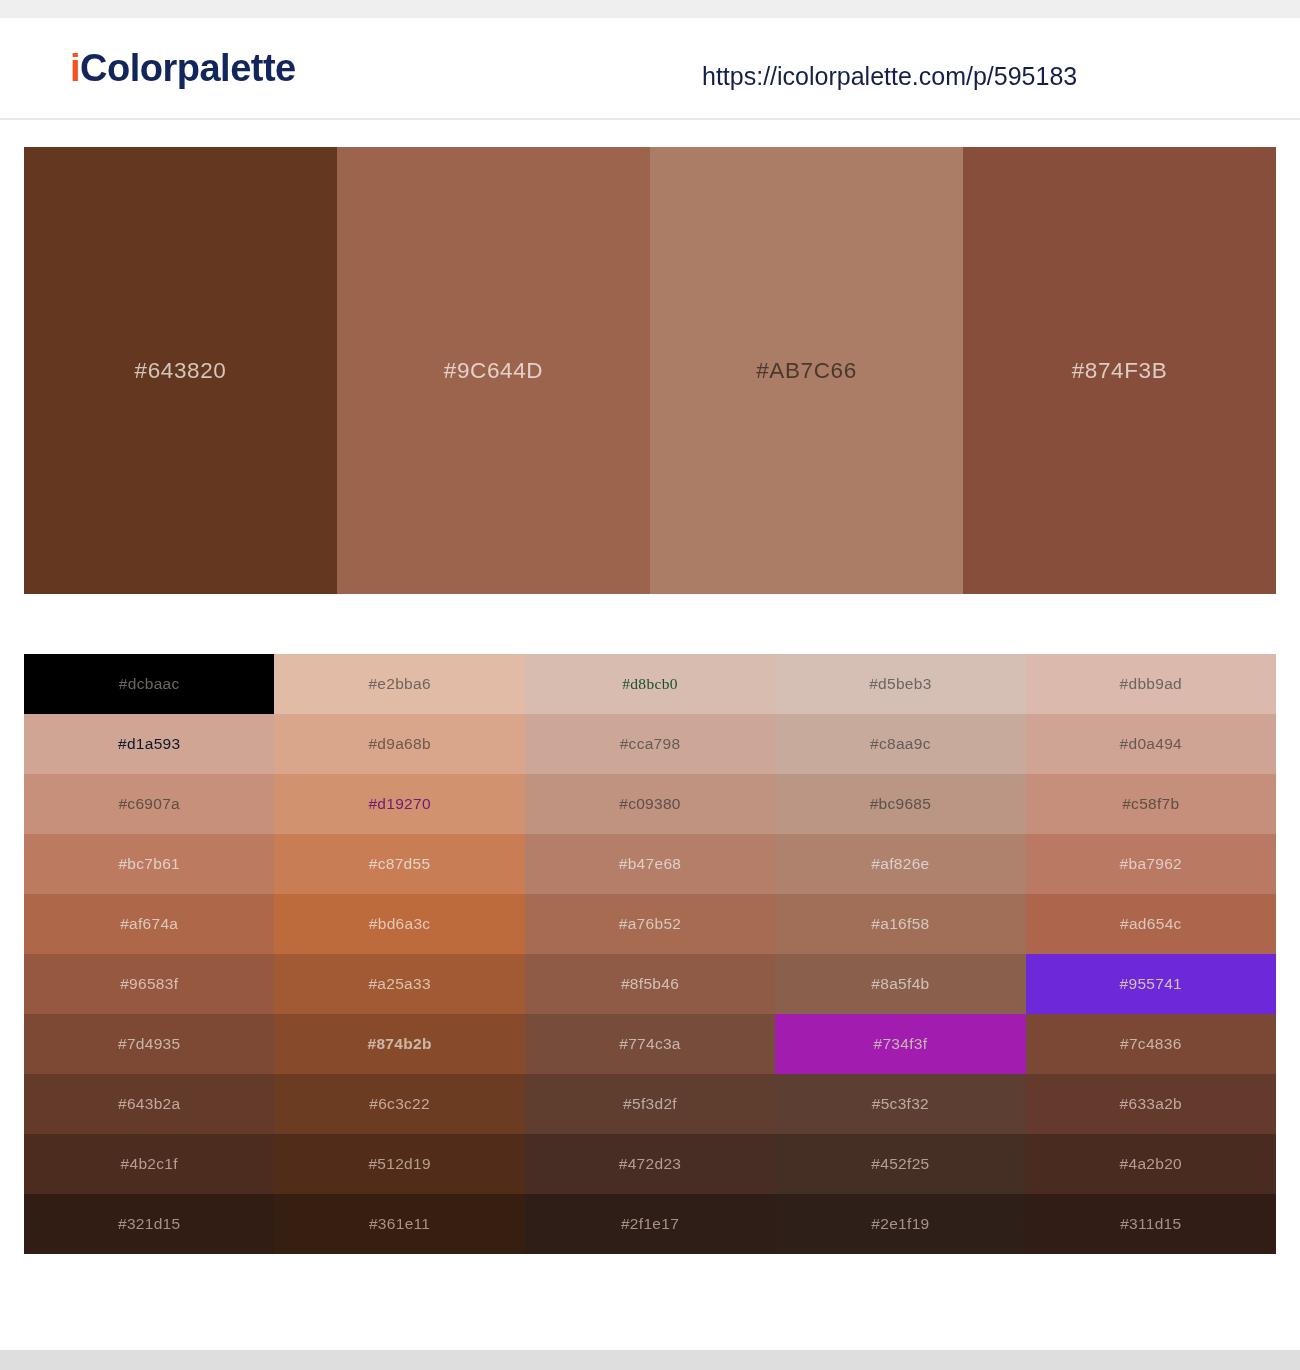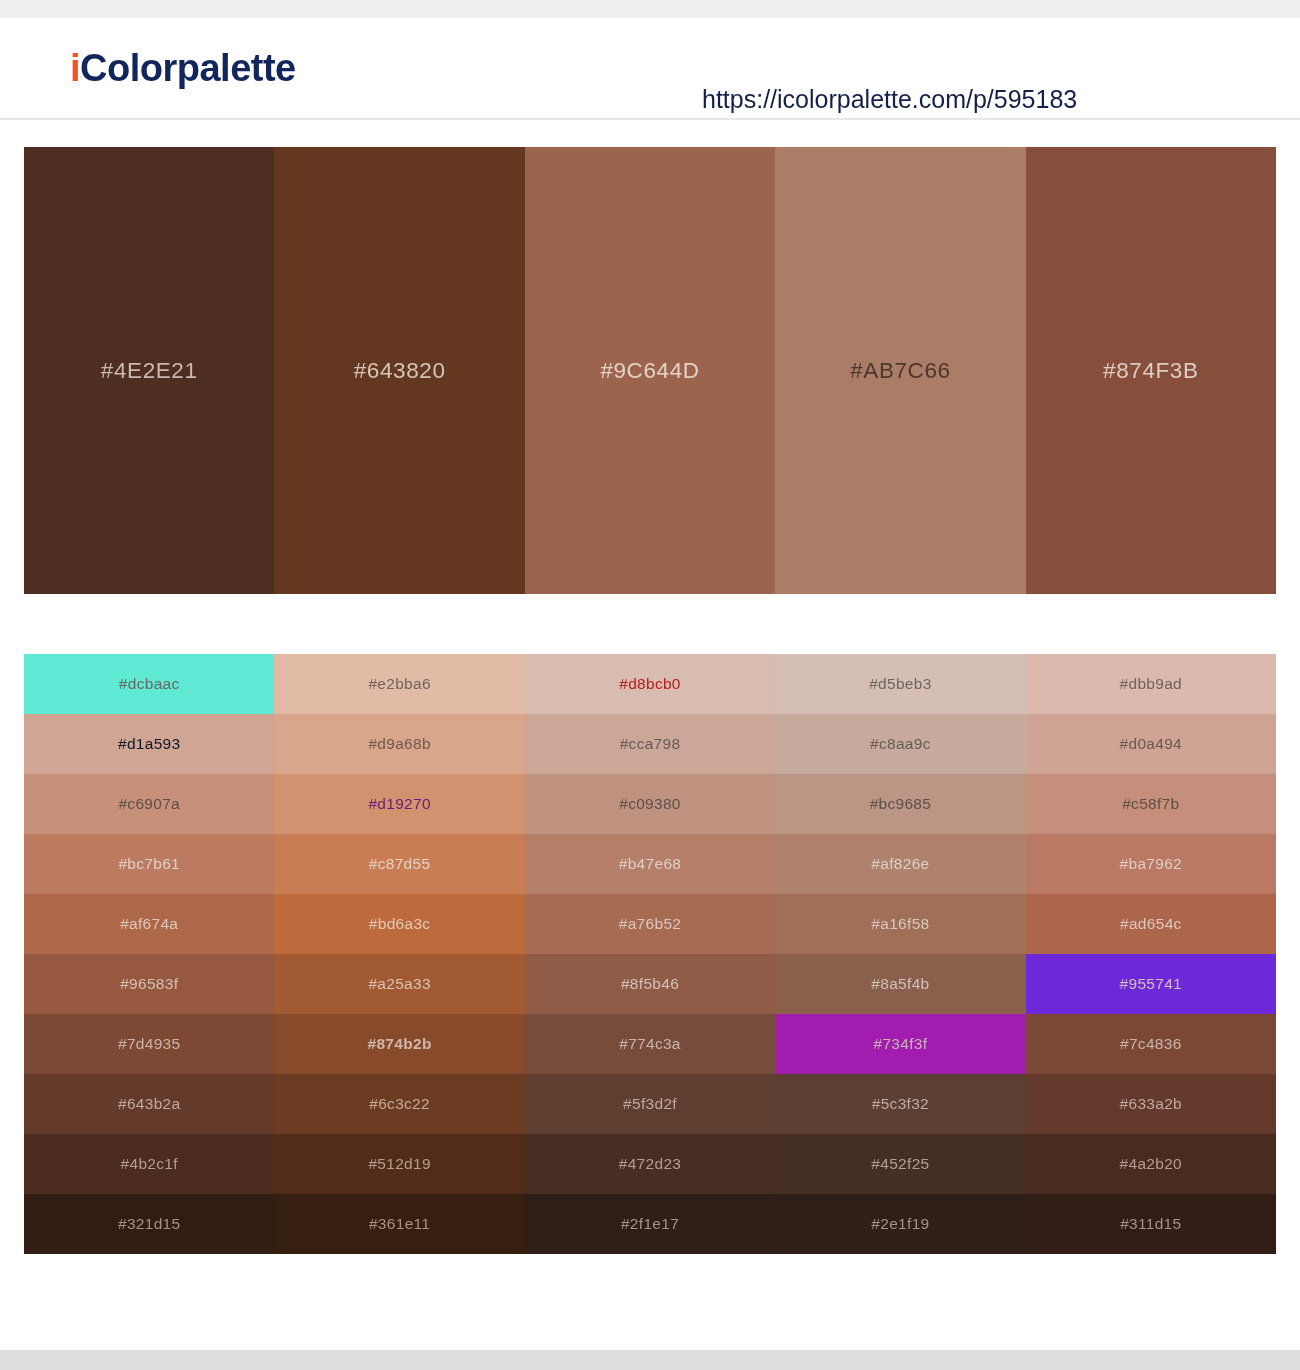--- a/index.html
+++ b/index.html
@@ -38,21 +38,21 @@
     font-weight: bold;
     letter-spacing: -0.5px;
     line-height: 1;
     white-space: nowrap;
   }
   .brand .i { color: #f4531f; }
   .brand .rest { color: #12265c; }
   .page-url {
     position: absolute;
     left: 702px;
-    top: 67px;
+    top: 44px;
     font-size: 25px;
     color: #15204a;
     white-space: nowrap;
   }
 
   
   .palette-wrap {
     padding: 27px 24px 0 24px;
   }
   .palette {
@@ -118,49 +118,46 @@
 
 <div class="header">
   <div class="brand">
     <span class="i">i</span><span class="rest">Colorpalette</span>
   </div>
   <div class="page-url">https://icolorpalette.com/p/595183</div>
 </div>
 
 <div class="palette-wrap">
   <div class="palette">
-      <div class="swatch" style="background: rgb(78, 46, 33);">
-        <span class="swatch-label" style="color: rgb(201, 185, 177);">#4E2E21</span>
-      </div>
       <div class="swatch" style="background: rgb(100, 56, 32);">
         <span class="swatch-label" style="color: rgb(212, 196, 186);">#643820</span>
       </div>
       <div class="swatch" style="background: rgb(156, 100, 77);">
         <span class="swatch-label" style="color: rgb(227, 210, 201);">#9C644D</span>
       </div>
       <div class="swatch" style="background: rgb(171, 124, 102);">
         <span class="swatch-label" style="color: rgb(74, 56, 46);">#AB7C66</span>
       </div>
       <div class="swatch" style="background: rgb(135, 79, 59);">
         <span class="swatch-label" style="color: rgb(221, 205, 196);">#874F3B</span>
       </div>
     </div>
 </div>
 
 <div class="grid-wrap">
   <div class="grid">
       <div class="grid-row">
-        <div class="grid-cell" style="background: #5eead4;">
+        <div class="grid-cell" style="background: #000000;">
           <span style="color: rgb(110, 100, 96);">#dcbaac</span>
         </div>
         <div class="grid-cell" style="background: rgb(226, 187, 166);">
           <span style="color: rgb(112, 100, 92);">#e2bba6</span>
         </div>
         <div class="grid-cell" style="background: rgb(216, 188, 176);">
-          <span style="color: #b91c1c;">#d8bcb0</span>
+          <span style="color: #14532d; font-family: Liberation Serif, serif;">#d8bcb0</span>
         </div>
         <div class="grid-cell" style="background: rgb(213, 190, 179);">
           <span style="color: rgb(108, 101, 98);">#d5beb3</span>
         </div>
         <div class="grid-cell" style="background: rgb(219, 185, 173);">
           <span style="color: rgb(110, 99, 96);">#dbb9ad</span>
         </div>
       </div>
       <div class="grid-row">
         <div class="grid-cell" style="background: rgb(209, 165, 147);">

